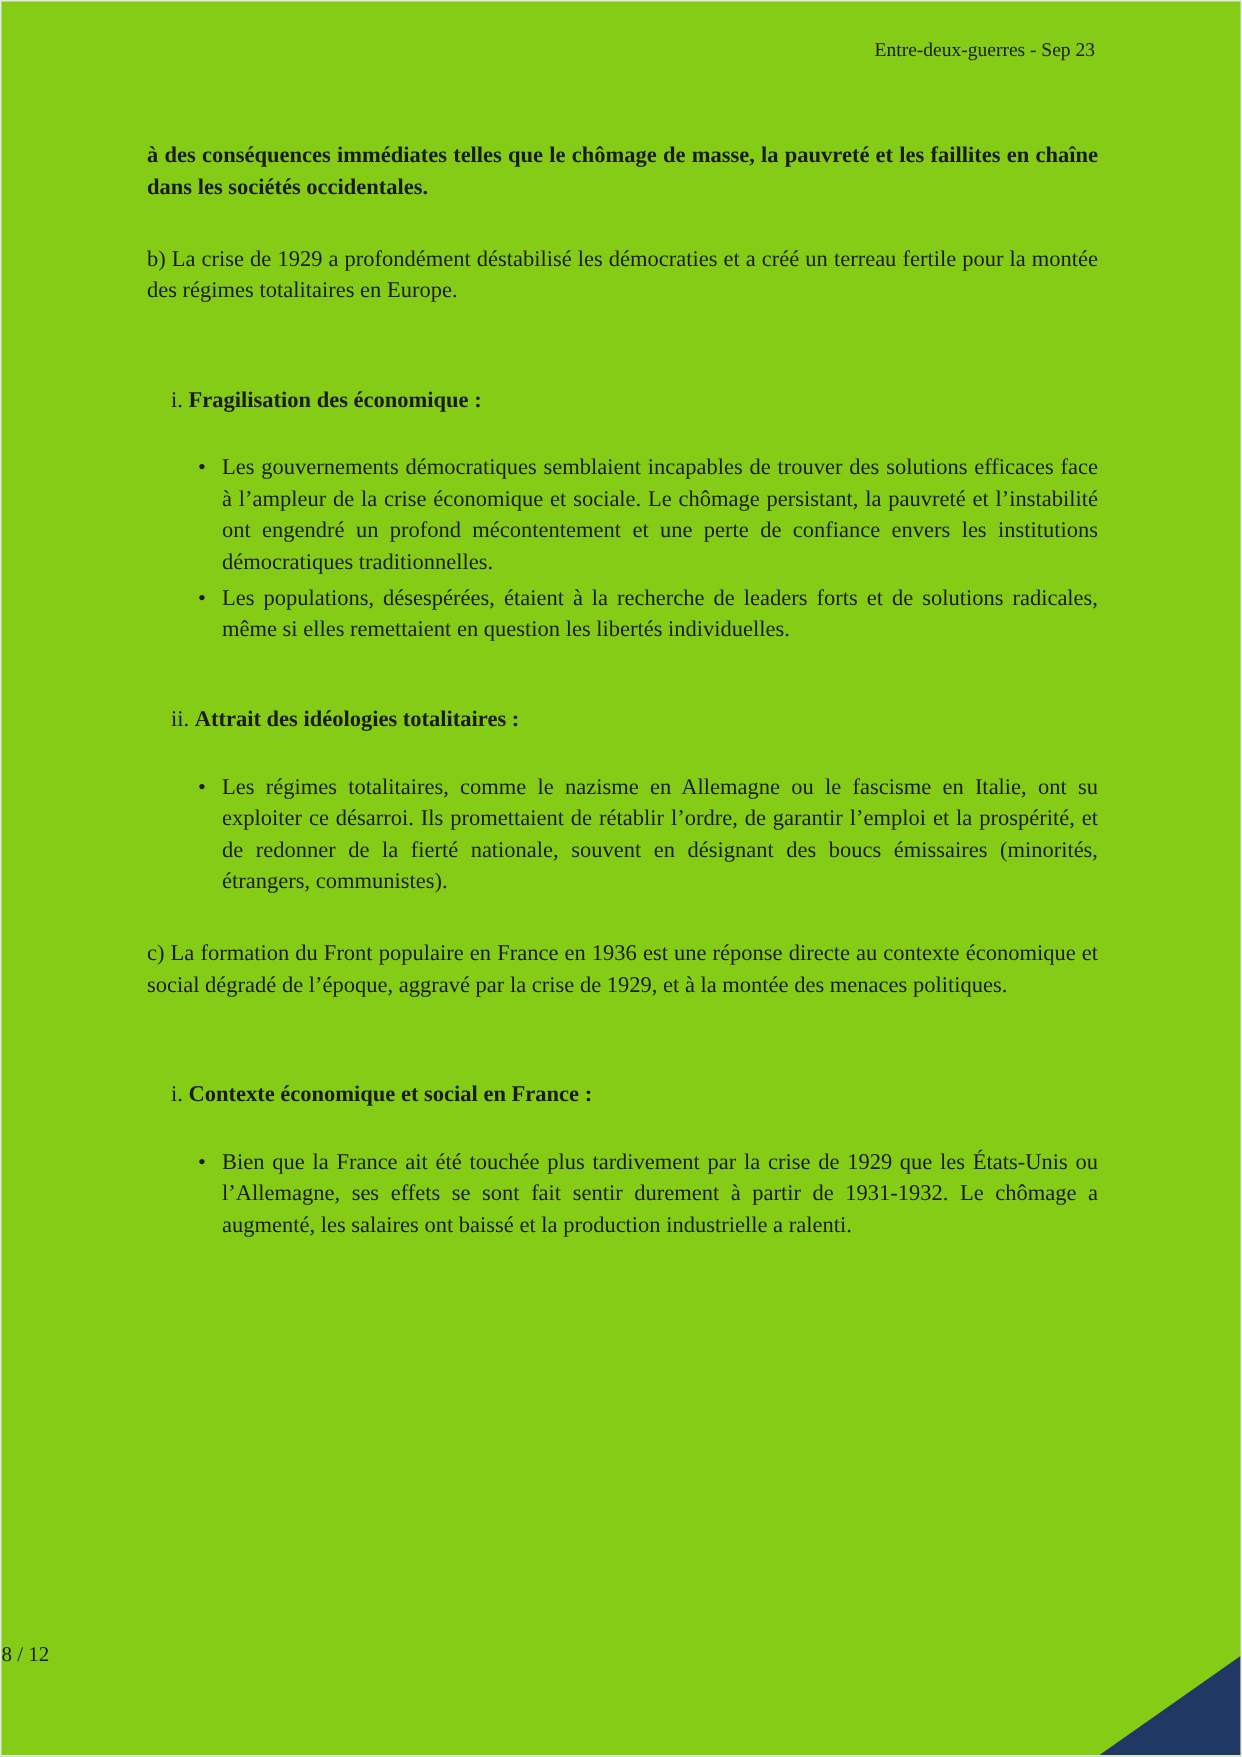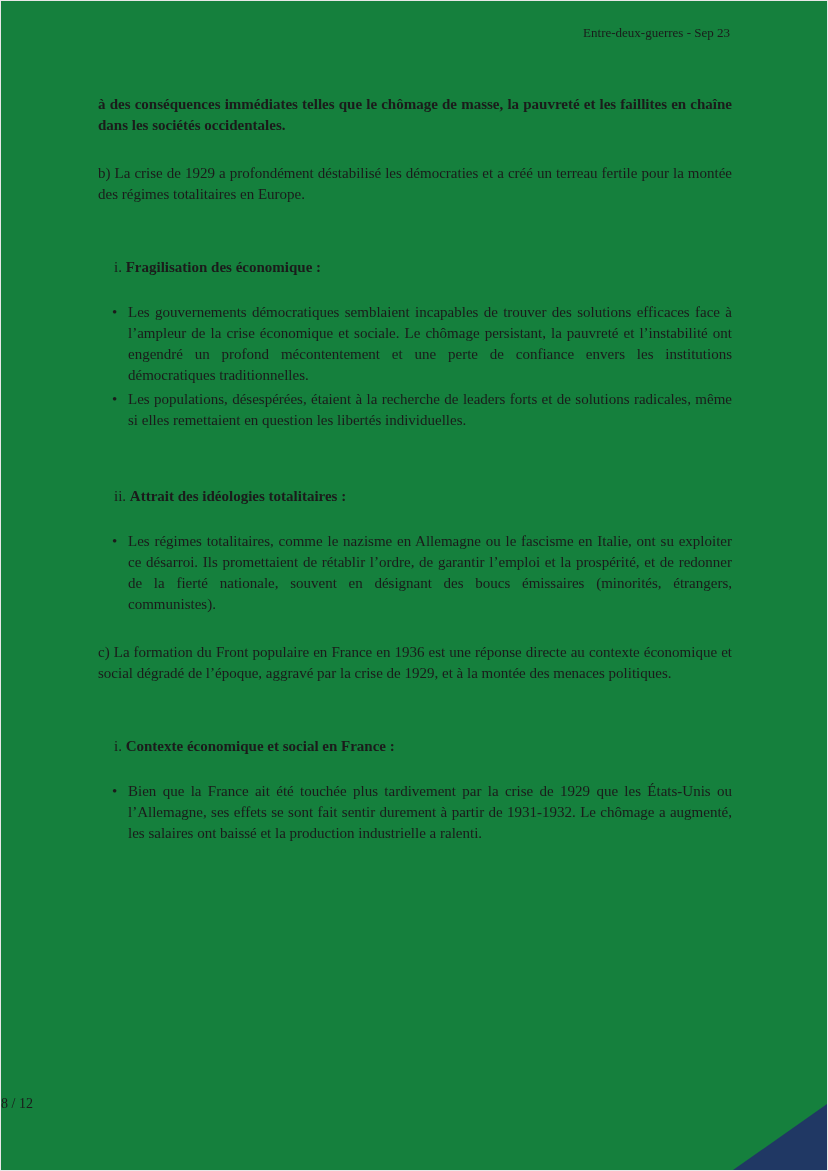--- a/index.html
+++ b/index.html
@@ -5,21 +5,21 @@
 <style>
   html, body {
     margin: 0;
     padding: 0;
     background: #ffffff;
   }
   .page {
     position: relative;
     width: 828px;
     height: 1171px;
-    background: #15803d;
+    background: #84cc16;
     font-family: "Liberation Serif", "DejaVu Serif", serif;
     color: #1b1b1b;
     overflow: hidden;
     box-sizing: border-box;
     border: 1px solid #e8e8e8;
   }
   .header {
     position: absolute;
     top: 24px;
     right: 97px;
@@ -45,31 +45,32 @@
   .para-b       { margin-top: 27px !important; }
   .heading {
     margin: 0;
     margin-left: 16px;
     font-size: 15px;
     font-weight: normal;
     line-height: 21px;
   }
   .heading .htitle { font-weight: bold; }
   .heading-1 { margin-top: 52px; }
-  .heading-2 { margin-top: 55px; }
+  .heading-2 { margin-top: 39px; }
   .heading-3 { margin-top: 52px; }
   .bullets {
     margin: 24px 0 0 0;
     padding: 0 0 0 30px;
     list-style: none;
   }
   .bullets li {
     position: relative;
     text-align: justify;
     margin-bottom: 3px;
+    margin-left: 20px;
   }
   .bullets li::before {
     content: "\2022";
     position: absolute;
     left: -16px;
     top: 0;
   }
   .conclusion-para { margin-top: 28px !important; }
   .para-c          { margin-top: 27px !important; }
   .footer {

